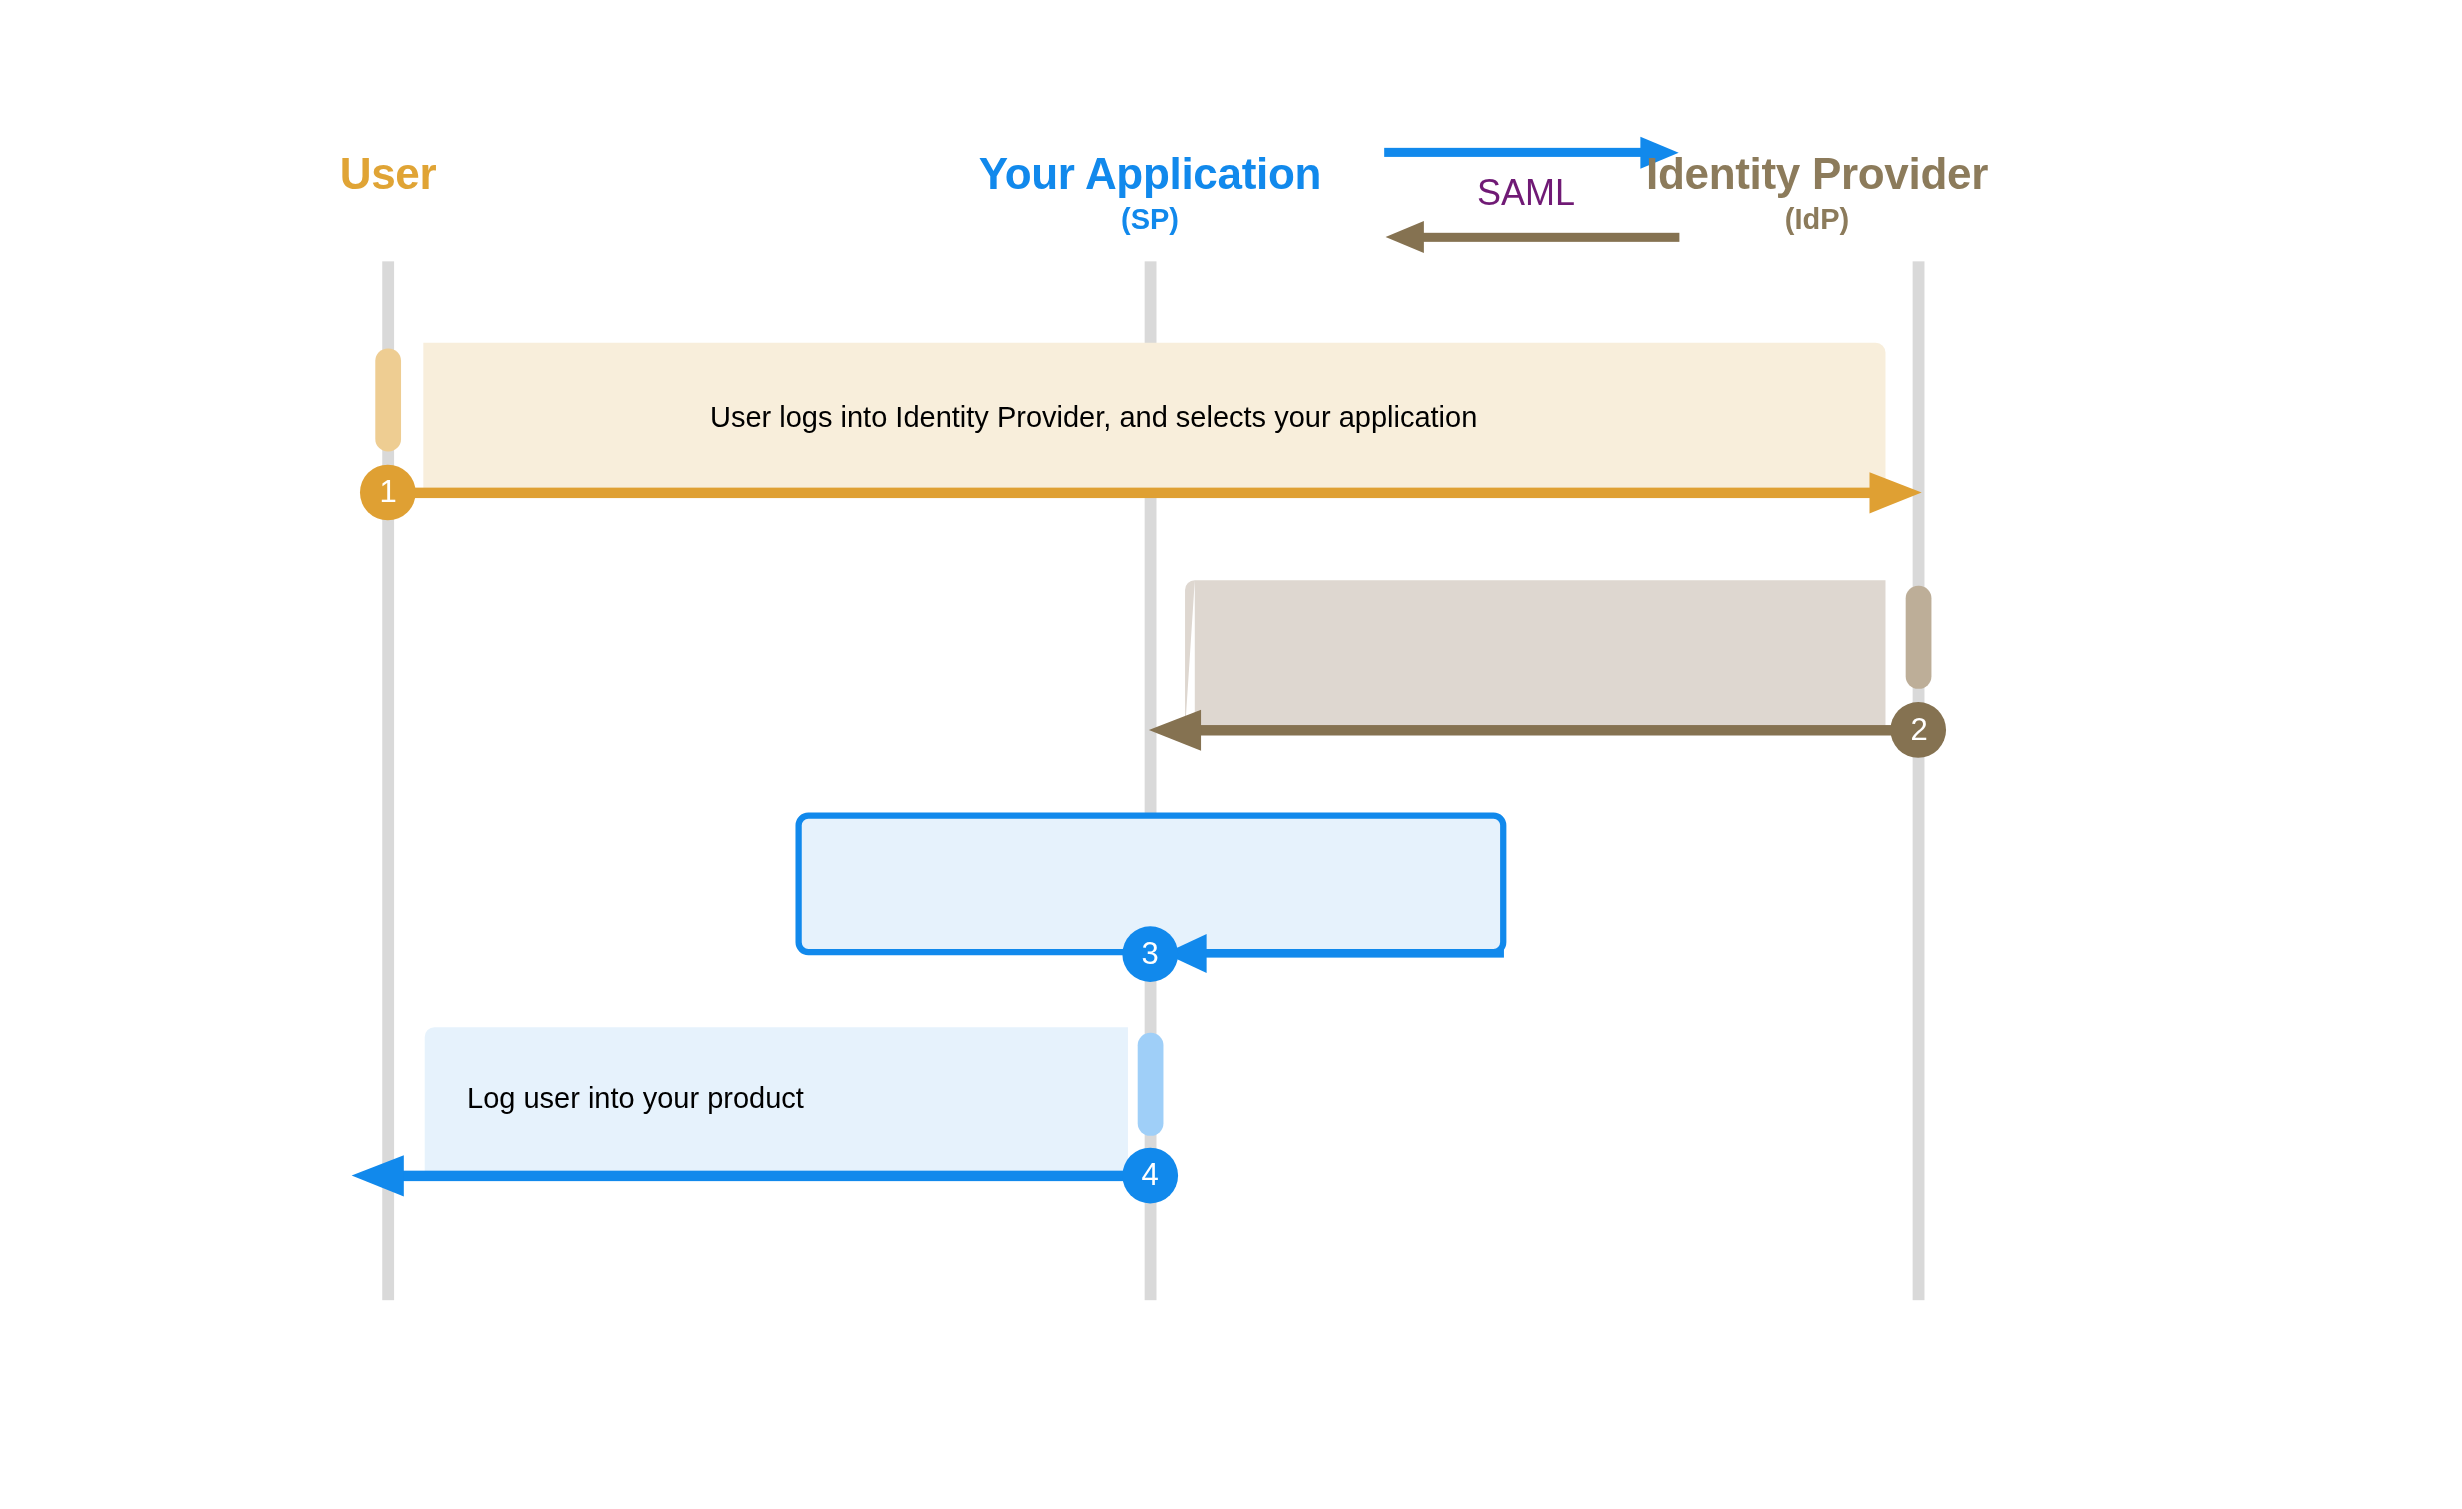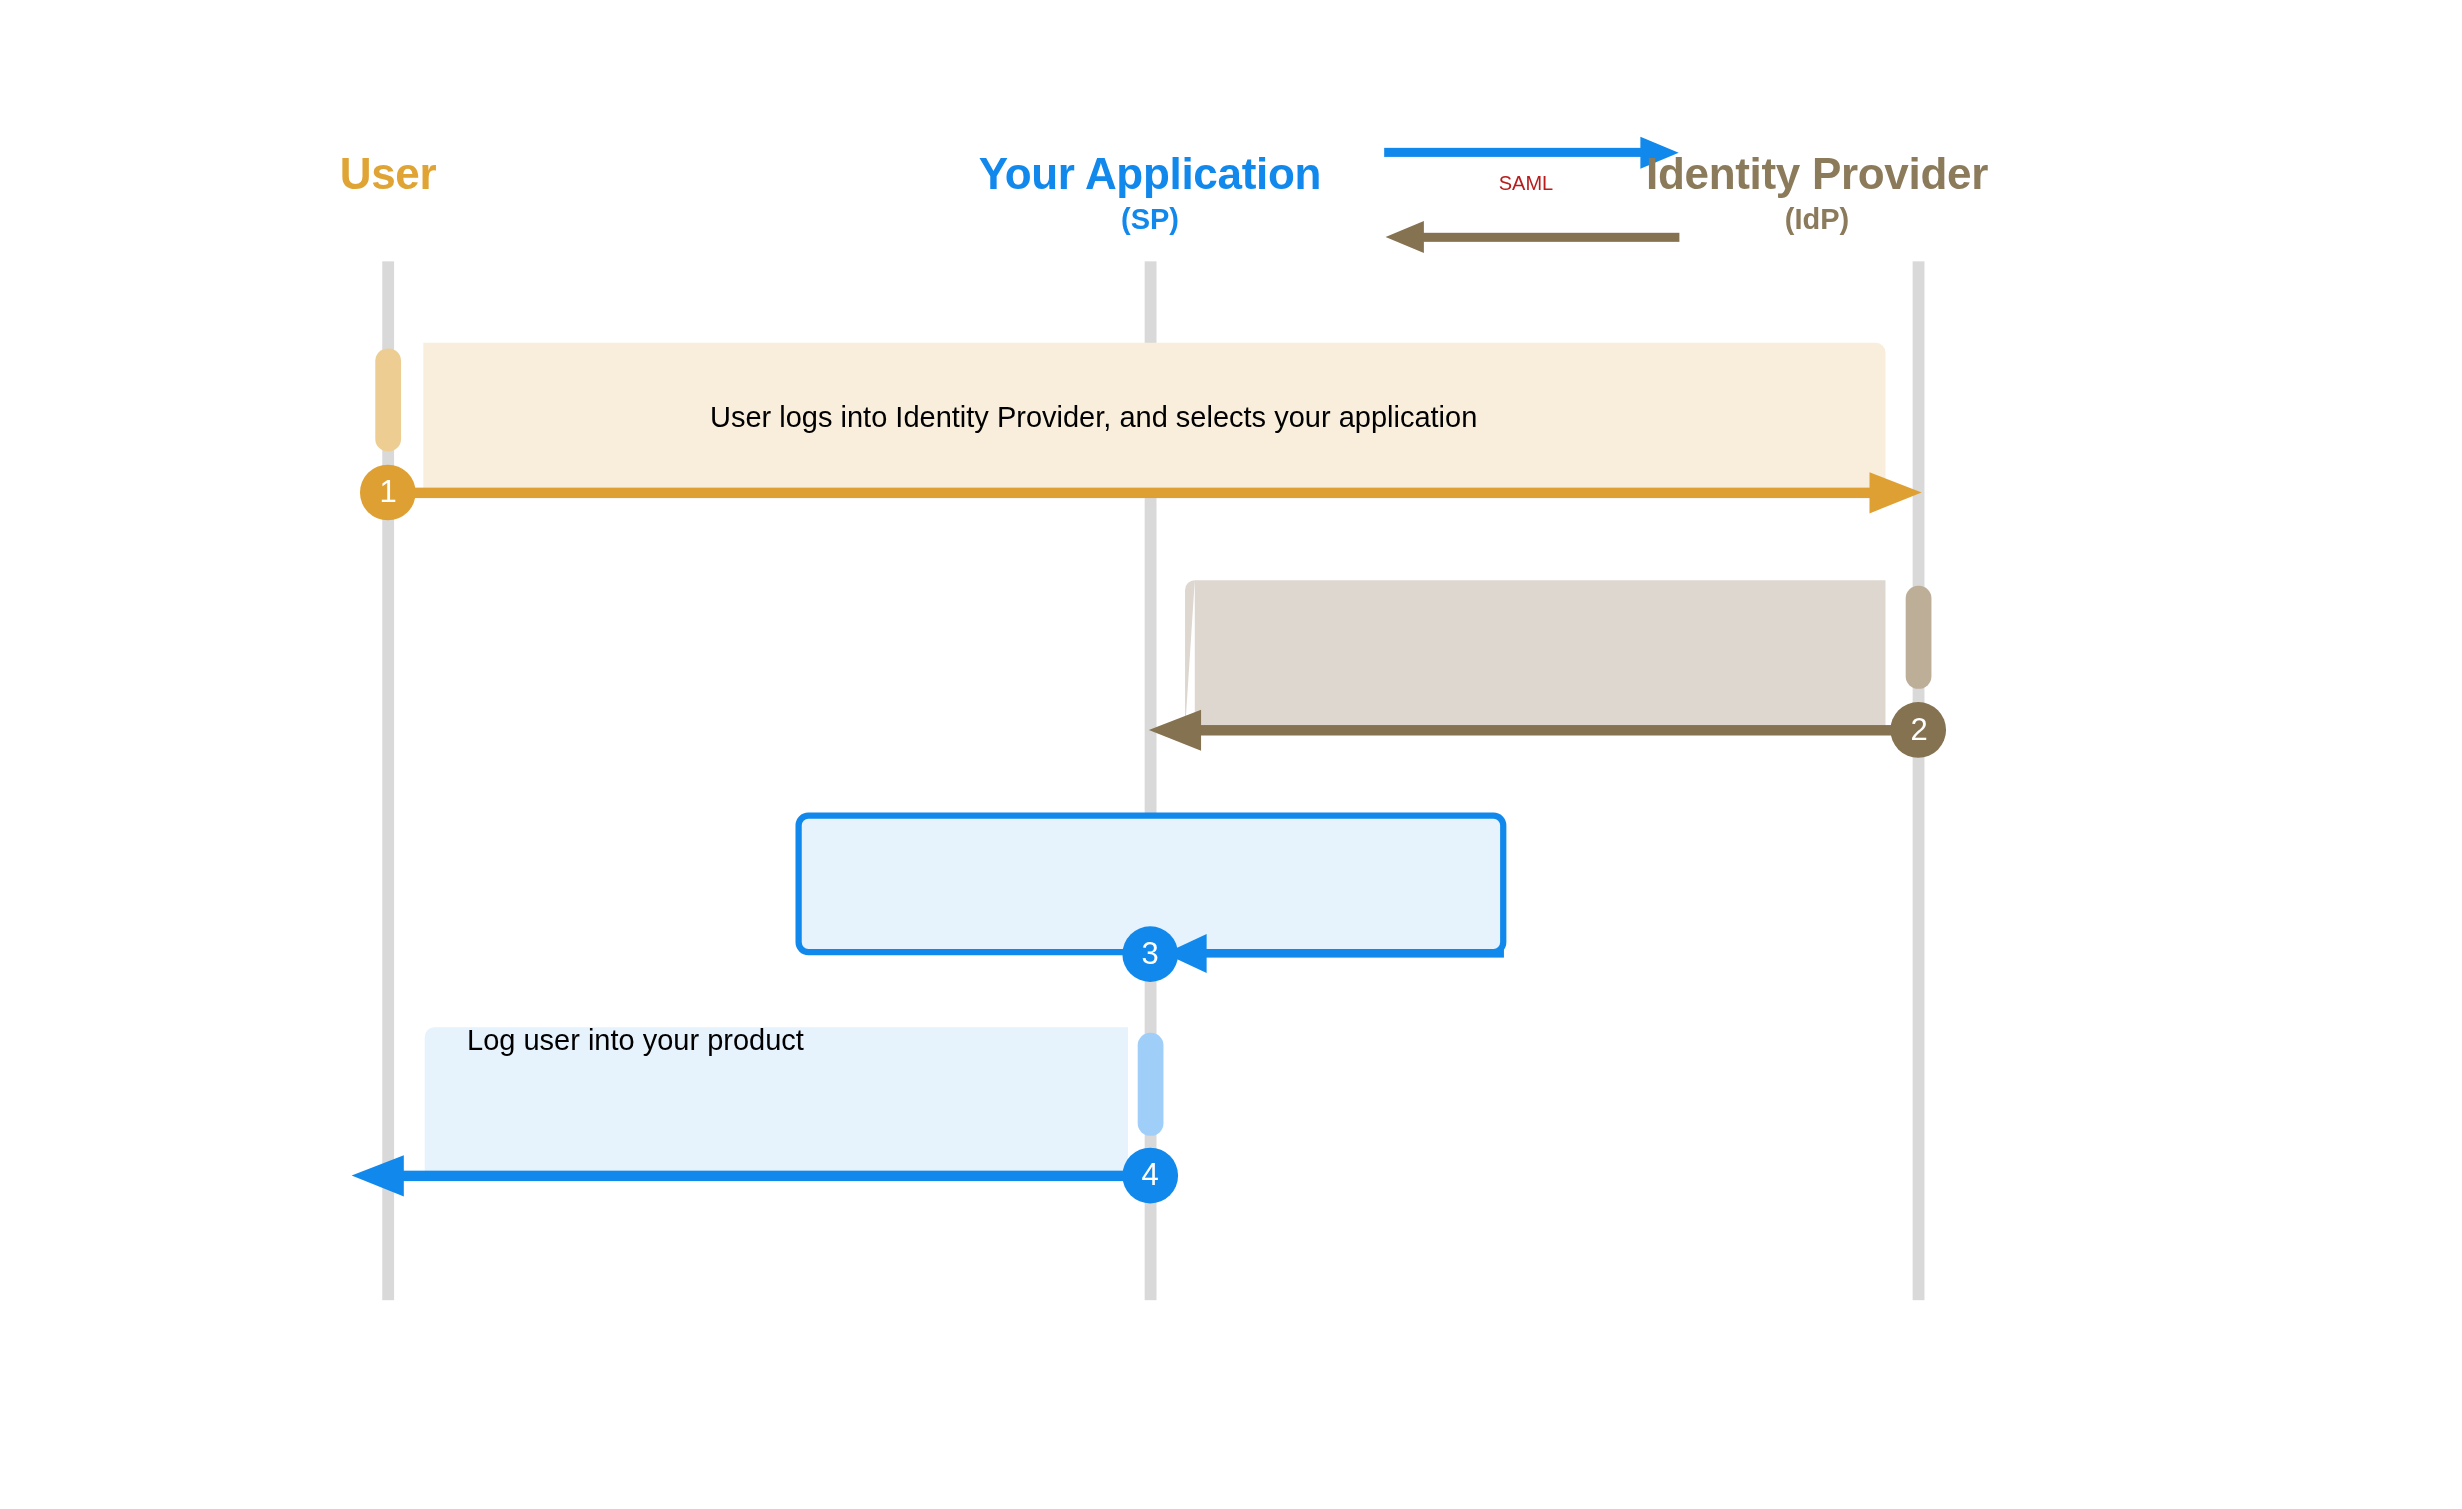--- a/index.html
+++ b/index.html
@@ -48,38 +48,38 @@
   .actor.user      { left: 388px;  top: 152px; }
   .actor.sp        { left: 1150px; top: 152px; }
   .actor.idp       { left: 1817px; top: 152px; }
 
   
   .saml-label {
     position: absolute;
     left: 1526px;
     top: 172px;
     transform: translateX(-50%);
-    font-size: 20px;
-    color: #b91c1c;
+    font-size: 36px;
+    color: #701a75;
     white-space: nowrap;
     user-select: none;
   }
 
   
   .msg {
     position: absolute;
     font-size: 29px;
     color: #000000;
     line-height: 1.42;
     user-select: none;
   }
   .msg-1 { left: 710px; top: 397px;  }
   .msg-2 { left: 1236px; top: 613px;  width: 571px; }
   .msg-3 { left: 845px; top: 858px; }
-  .msg-4 { left: 467px;  top: 1020px; }
+  .msg-4 { left: 467px;  top: 1078px; }
 
   
   .step-num {
     position: absolute;
     transform: translate(-50%, -50%);
     font-size: 31px;
     color: #ffffff;
     user-select: none;
     pointer-events: none;
   }

